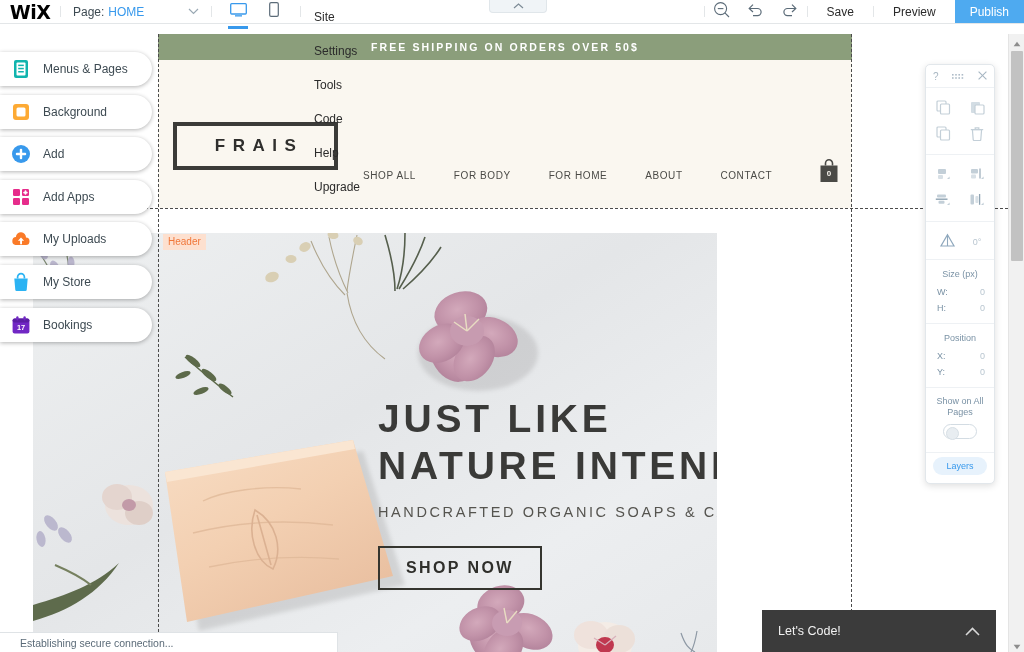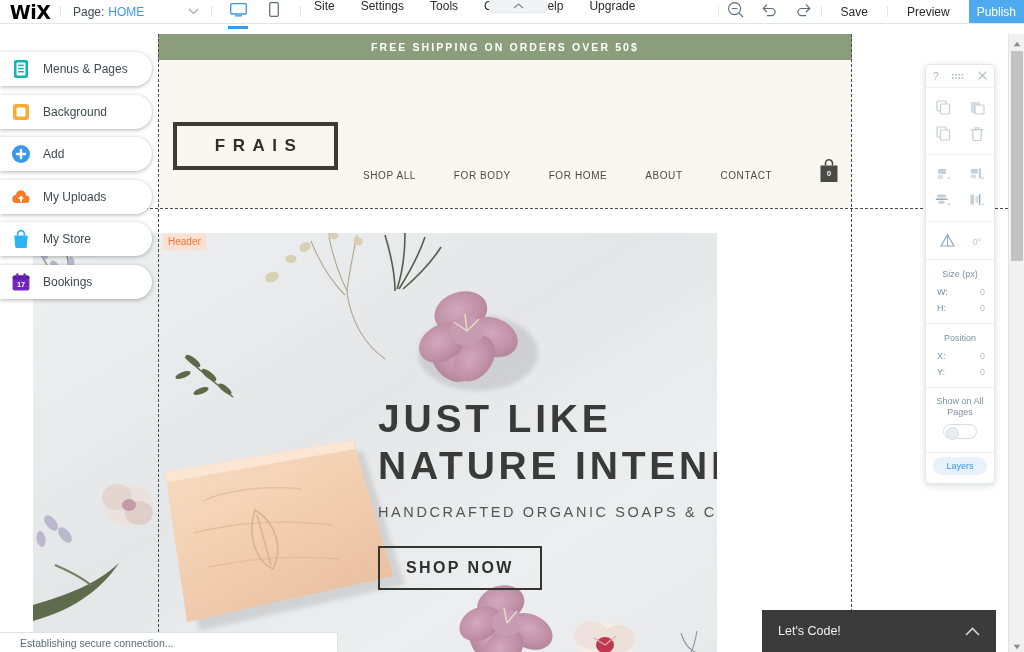--- a/index.html
+++ b/index.html
@@ -28,29 +28,29 @@
     min-width: 150px; cursor: pointer;
   }
   .tb-page .pg-label { color: #3d4a52; }
   .tb-page .pg-value { color: #3899ec; margin-left: 4px; }
   .tb-page .caret { margin-left: auto; color: #8b9aa5; font-size: 9px; }
   .tb-devices { display: flex; align-items: center; gap: 12px; padding: 0 14px; }
   .dev-btn { position: relative; width: 24px; height: 34px; display:flex; align-items:center; justify-content:center; cursor:pointer; }
   .dev-btn.active::after {
     content: ""; position: absolute; bottom: 0; left: 2px; right: 2px; height: 3px; background: #3899ec;
   }
-  .tb-menu { display: flex; align-items: flex-end; }
+  .tb-menu { display: flex; align-items: flex-start; flex-direction: column; }
   .tb-menu .mi {
     padding: 0 13px; font-size: 12px; color: #2b2b2b; line-height: 34px; cursor: pointer;
   }
   .tb-right { margin-left: auto; display: flex; align-items: stretch; }
   .tb-icon-btn { width: 34px; display:flex; align-items:center; justify-content:center; cursor:pointer; }
   .tb-act { padding: 0 19px; font-size: 12px; color: #2b2b2b; display:flex; align-items:center; cursor:pointer; }
   .tb-publish {
-    background: #4eaaf0; color: #fff; padding: 0 8px; font-size: 12px;
+    background: #4eaaf0; color: #fff; padding: 0 15px; font-size: 12px;
     display: flex; align-items: center; cursor: pointer;
   }
   .tb-collapse-tab {
     position: absolute; top: 0; left: 489px; width: 58px; height: 13px;
     background: #f0f4f7; border: 1px solid #e0e6ea; border-top: none;
     border-radius: 0 0 4px 4px; display: flex; align-items: center; justify-content: center;
     z-index: 61; cursor: pointer;
   }
   .tb-collapse-tab svg { display: block; }
 
@@ -499,20 +499,37 @@
             <circle cx="11" cy="11" r="9" fill="#3899ec"></circle>
             <g fill="#fff">
               <rect x="9.8" y="5.8" width="2.4" height="10.4" rx="1"></rect>
               <rect x="5.8" y="9.8" width="10.4" height="2.4" rx="1"></rect>
             </g>
           </svg>
       </span>
       <span class="sb-label">Add</span>
     </div>
 
+    <div class="sb-item">
+      <span class="sb-ico">
+        <svg width="22" height="22" viewBox="0 0 22 22">
+            <g fill="#e62c8b">
+              <rect x="3" y="3" width="7" height="7" rx="1.3"></rect>
+              <rect x="3" y="12" width="7" height="7" rx="1.3"></rect>
+              <rect x="12" y="12" width="7" height="7" rx="1.3"></rect>
+              <rect x="12" y="3" width="7" height="7" rx="1.3"></rect>
+            </g>
+            <g fill="#fff">
+              <rect x="14.6" y="4.3" width="1.8" height="4.5" rx="0.8"></rect>
+              <rect x="13.2" y="5.7" width="4.5" height="1.8" rx="0.8"></rect>
+            </g>
+          </svg>
+      </span>
+      <span class="sb-label">Add Apps</span>
+    </div>
 
     <div class="sb-item">
       <span class="sb-ico">
         <svg width="22" height="22" viewBox="0 0 22 22">
             <path d="M5.5 17a4 4 0 01.4-7.9A5 5 0 0116 9.6a3.7 3.7 0 01-.4 7.4z" fill="#fa7a28"></path>
             <g fill="#fff">
               <rect x="10.1" y="11" width="1.9" height="5.4" rx="0.9"></rect>
               <path d="M11 9.6l3.1 3.2h-6.2z"></path>
             </g>
           </svg>

